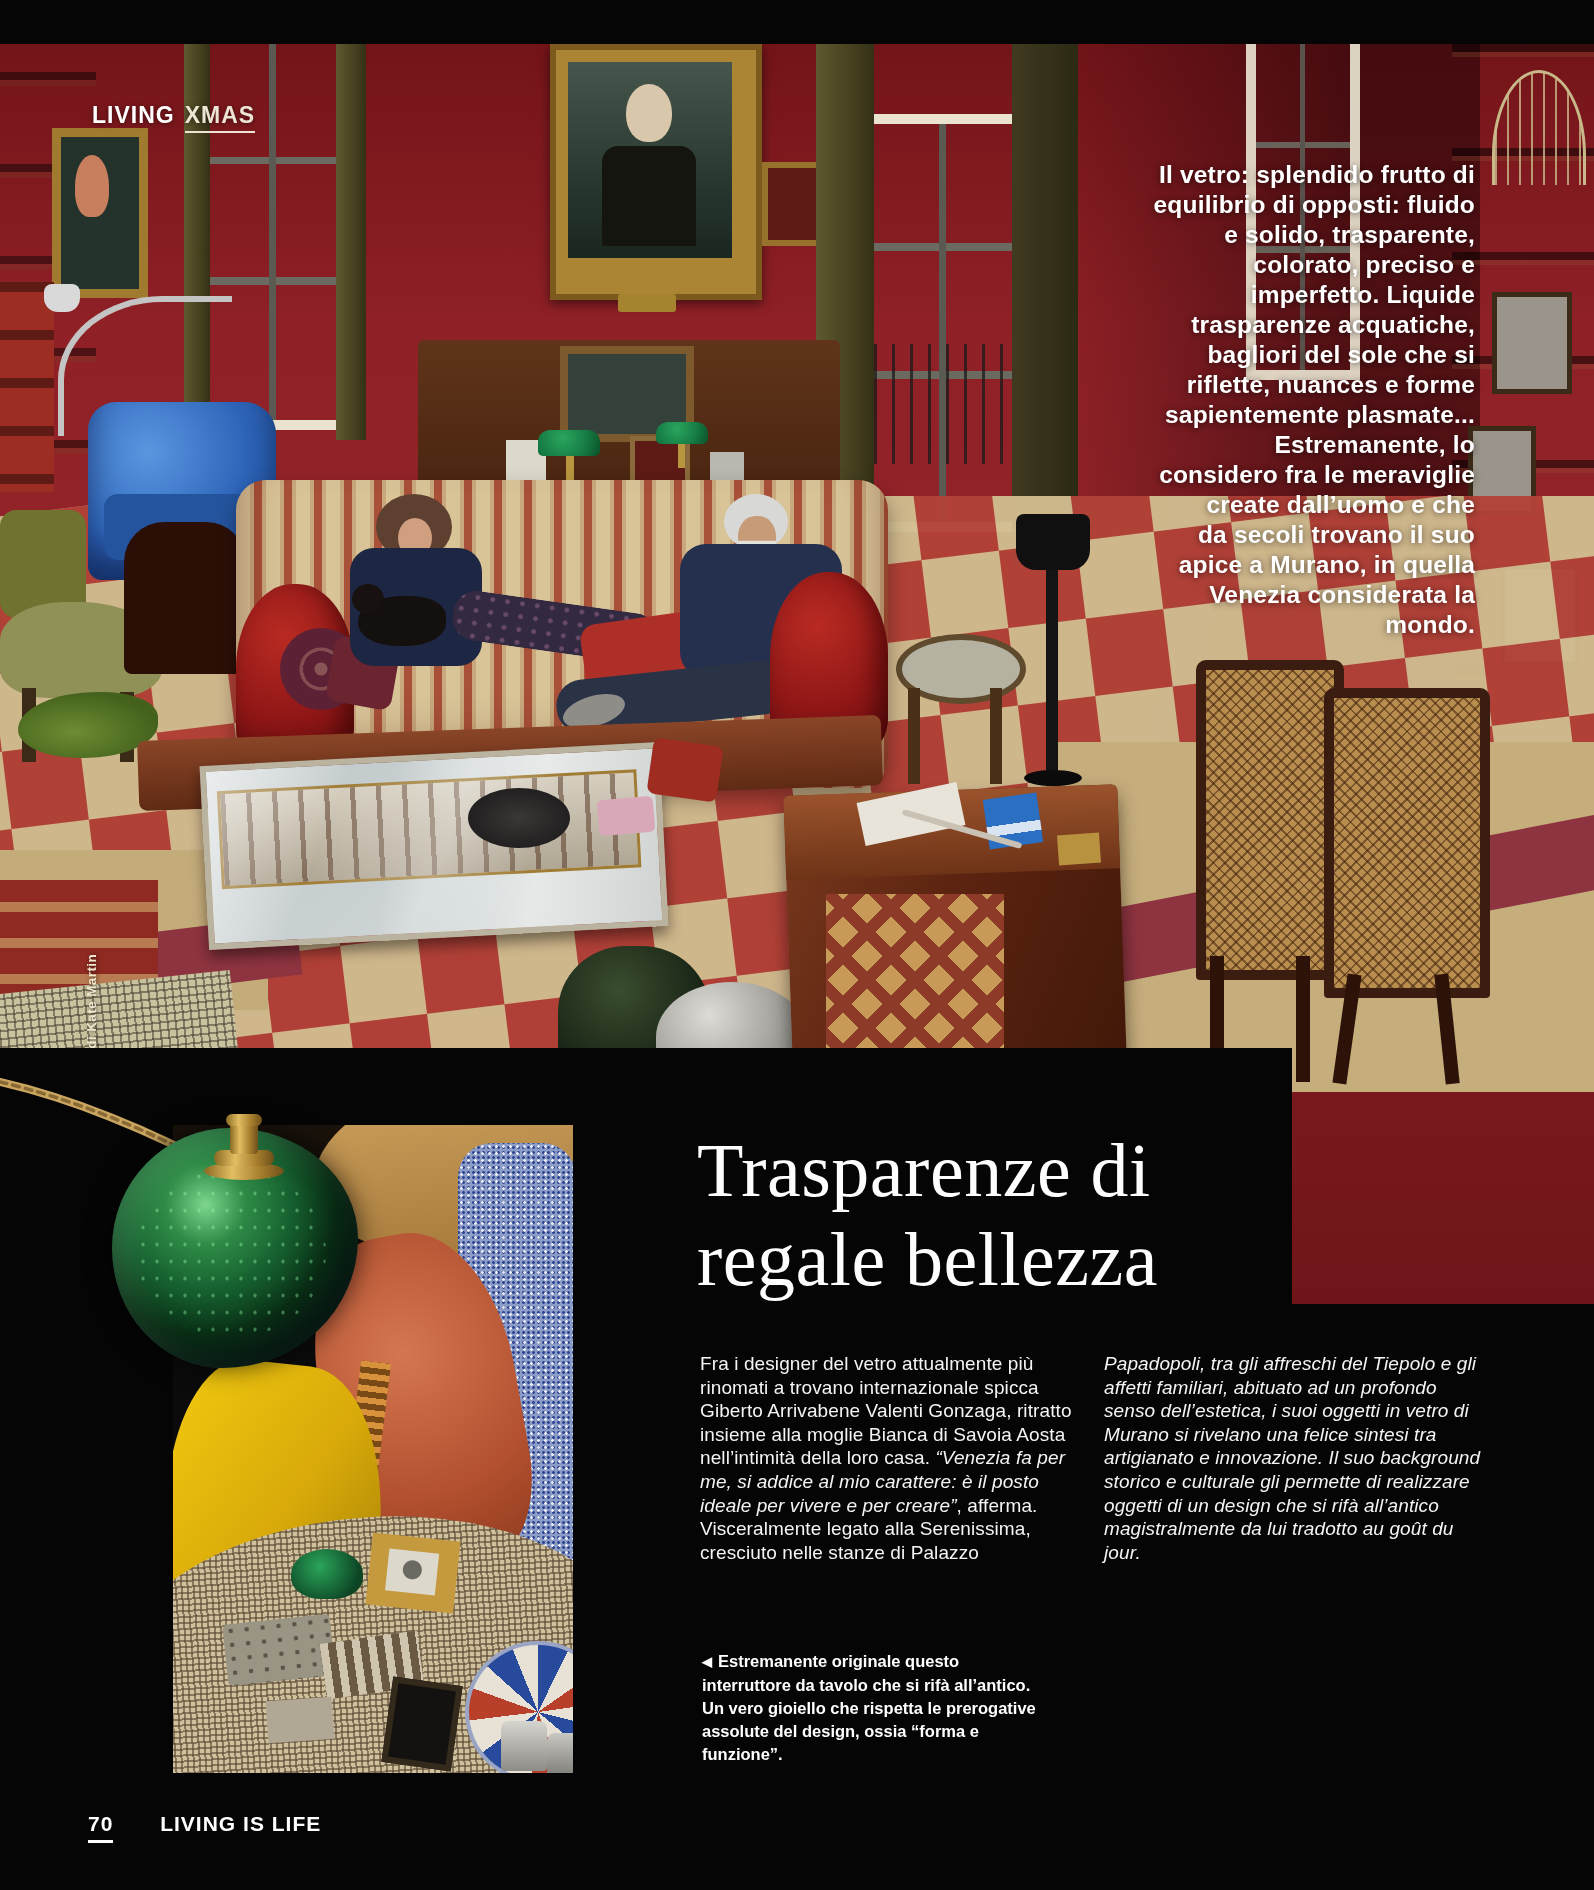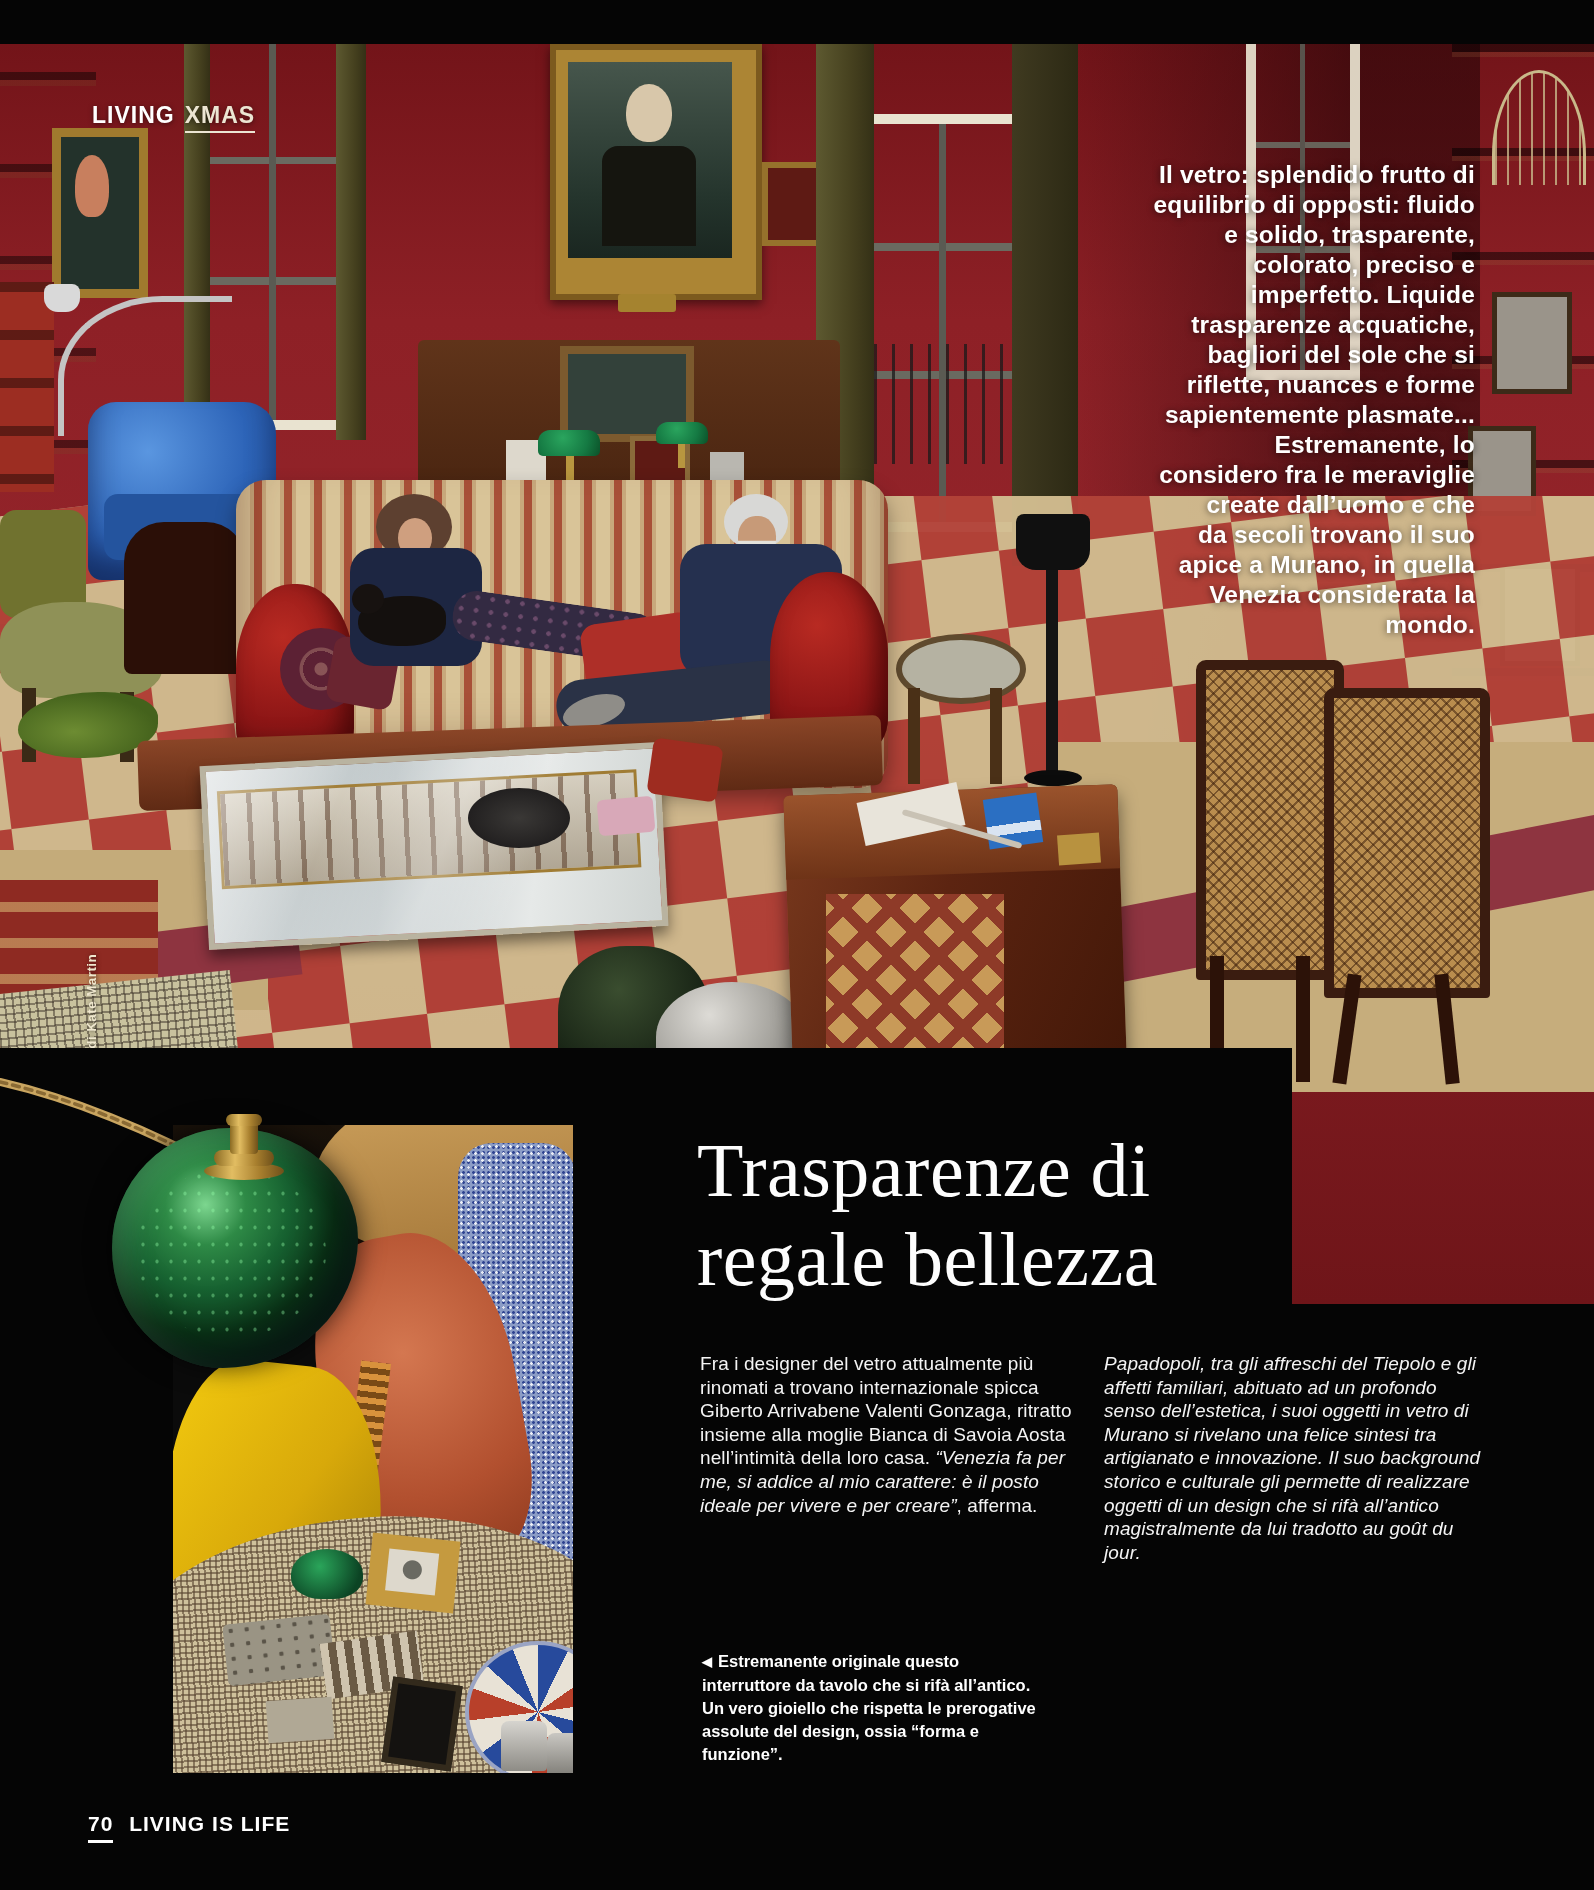--- a/index.html
+++ b/index.html
@@ -243,21 +243,21 @@
   #article-title{left:697px;top:78px;width:820px;color:#fdfdfd;font-family:"Liberation Serif", serif;
     font-size:76px;line-height:89px;font-weight:400;letter-spacing:.5px;}
   .body-col{top:304px;width:380px;color:#f4f4f4;font-size:19px;line-height:23.6px;letter-spacing:.1px;}
   #col-1{left:700px;} #col-2{left:1104px;font-style:italic;}
   .body-col p{margin:0;}
   .q-italic{font-style:italic;}
   #caption{left:702px;top:602px;width:348px;color:#ffffff;font-weight:bold;font-size:16.5px;line-height:23px;}
   #caption .arrow{font-size:13px;margin-right:6px;position:relative;top:-1px;}
   #footer{left:88px;top:764px;color:#ffffff;font-weight:bold;font-size:21px;letter-spacing:1px;}
   #footer .pageno{border-bottom:3px solid #ffffff;padding-bottom:5px;}
-  #footer .mag{margin-left:9px;}
+  #footer .mag{margin-left:40px;}
 </style>
 </head>
 <body>
 
 <div id="page">
 
   <div id="hero-photo" class="abs">
     <div class="abs wall-shade"></div>
 
     <div class="abs shelf-left"></div>
@@ -445,20 +445,21 @@
     <div class="abs brass fit-stem"></div>
     <div class="abs brass fit-cap"></div>
 
     <div id="article-title" class="abs">
         <div class="title-line">Trasparenze di</div>
         <div class="title-line">regale bellezza</div>
       </div>
 
     <div id="col-1" class="abs body-col">
       <p><span>Fra i designer del vetro attualmente più rinomati a trovano internazionale spicca Giberto Arrivabene Valenti Gonzaga, ritratto insieme alla moglie Bianca di Savoia Aosta nell’intimità della loro casa. </span><span class="q-italic">“Venezia fa per me, si addice al mio carattere: è il posto ideale per vivere e per creare”</span><span>, afferma.</span></p>
+      <p>Visceralmente legato alla Serenissima, cresciuto nelle stanze di Palazzo</p>
     </div>
     <div id="col-2" class="abs body-col">
       <p>Papadopoli, tra gli affreschi del Tiepolo e gli affetti familiari, abituato ad un profondo senso dell’estetica, i suoi oggetti in vetro di Murano si rivelano una felice sintesi tra artigianato e innovazione. Il suo background storico e culturale gli permette di realizzare oggetti di un design che si rifà all’antico magistralmente da lui tradotto au goût du jour.</p>
     </div>
 
     <div id="caption" class="abs">
       <span class="arrow">◀</span><span>Estremanente originale questo interruttore da tavolo che si rifà all’antico. Un vero gioiello che rispetta le prerogative assolute del design, ossia “forma e funzione”.</span>
     </div>
 
     <div id="footer" class="abs">

